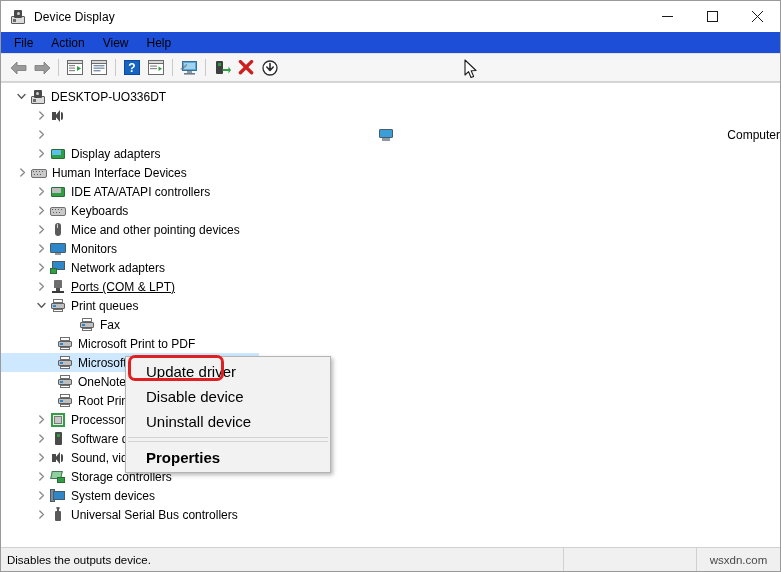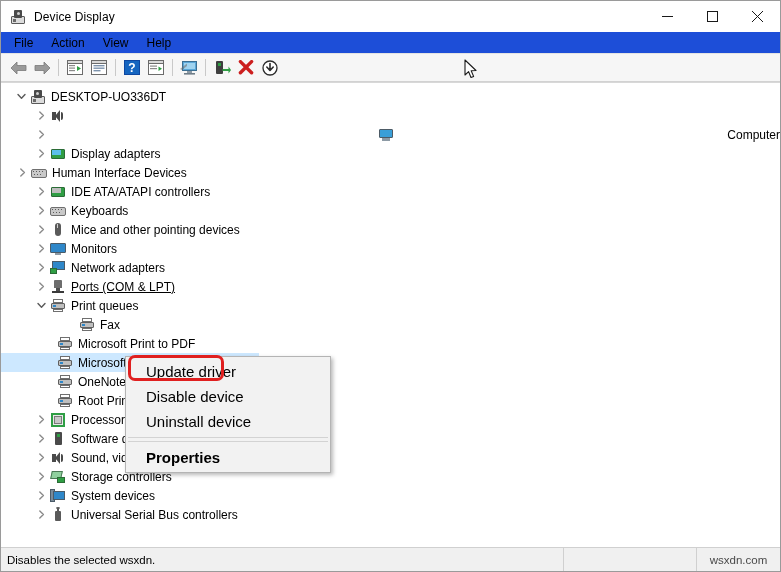--- a/index.html
+++ b/index.html
@@ -742,21 +742,21 @@
       <div class="ctx-sep"></div>
       <div class="ctx-sep"></div>
       <div class="ctx-item bold">Properties</div>
     </div>
 
     <div class="ctx-highlight" style="left:127px; top:272px; width:96px; height:26px;"></div>
 
   </div>
 
   <div class="statusbar">
-    <div class="sb-pane sb-main">Disables the selected wsxdn.</div>
+    <div class="sb-pane sb-main">Disables the outputs device.</div>
     <div class="sb-pane sb-mid"></div>
     <div class="sb-pane sb-right">wsxdn.com</div>
   </div>
 
   <div class="cursor" style="left:463px; top:58px;">
     <svg width="14" height="21" viewBox="0 0 14 21">
       <path d="M1 1 L1 16 L4.6 12.6 L7 18.5 L9.6 17.4 L7.2 11.7 L12 11.5 Z" fill="#ffffff" stroke="#1a1a1a" stroke-width="1.1" stroke-linejoin="round"></path>
     </svg>
   </div>
 

